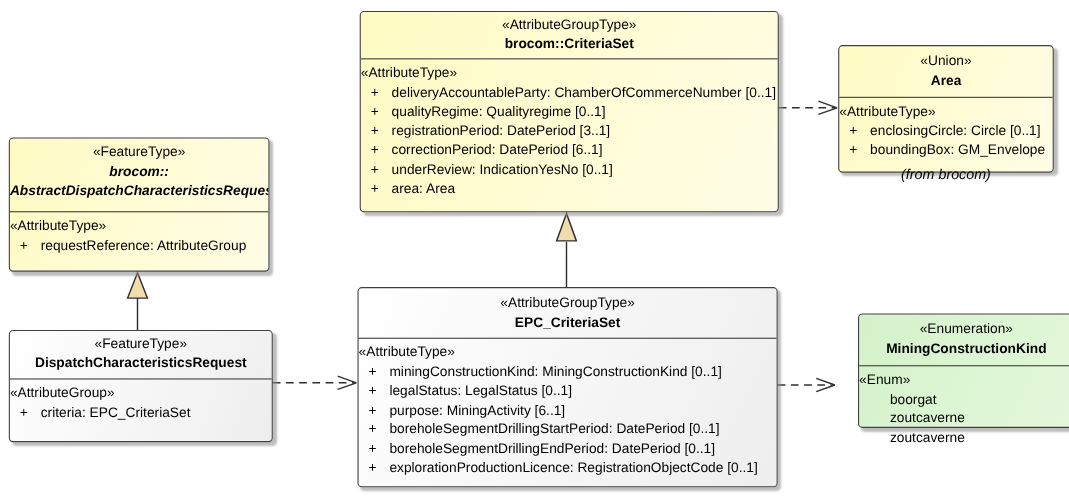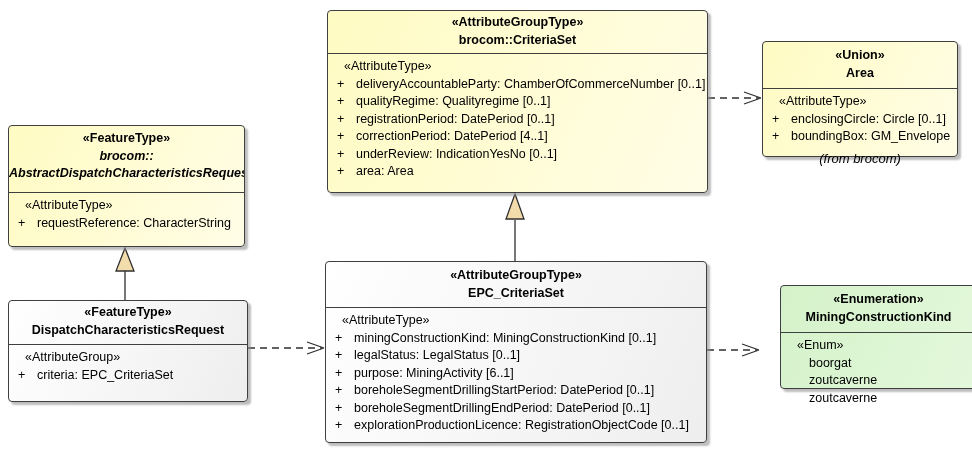--- a/index.html
+++ b/index.html
@@ -23,25 +23,25 @@
   .fill-yellow { background: linear-gradient(115deg, #fffbc3 0%, #fffde6 100%); }
   .fill-plain  { background: linear-gradient(115deg, #ffffff 0%, #eeeeee 100%); }
   .fill-green  { background: linear-gradient(115deg, #d4f2ca 0%, #e4f8db 100%); }
   .box-header {
     box-sizing: border-box;
     text-align: center;
     padding-top: 3px;
     border-bottom: 1.4px solid #3f3f3f;
     overflow: hidden;
   }
-  .stereotype { font-weight: bold; }
+  .stereotype { font-weight: normal; }
   .box-name { font-weight: bold; }
   .name-abstract { font-style: italic; }
   .box-body { padding-top: 4px; }
-  .section-label { padding-left: 16px; }
+  .section-label { }
   .attr-row { display: flex; }
   .attr-vis {
     flex: 0 0 28px;
     box-sizing: border-box;
     padding-left: 9px;
   }
   .attr-text { flex: 1 1 auto; white-space: nowrap; overflow: hidden; }
   .pkg-caption {
     position: absolute;
     font-size: 13px;
@@ -97,25 +97,25 @@
       <div class="attr-row">
         <span class="attr-vis">+</span>
         <span class="attr-text">deliveryAccountableParty: ChamberOfCommerceNumber [0..1]</span>
       </div>
       <div class="attr-row">
         <span class="attr-vis">+</span>
         <span class="attr-text">qualityRegime: Qualityregime [0..1]</span>
       </div>
       <div class="attr-row">
         <span class="attr-vis">+</span>
-        <span class="attr-text">registrationPeriod: DatePeriod [0..1]</span>
-      </div>
-      <div class="attr-row">
-        <span class="attr-vis">+</span>
-        <span class="attr-text">correctionPeriod: DatePeriod [4..1]</span>
+        <span class="attr-text">registrationPeriod: DatePeriod [3..1]</span>
+      </div>
+      <div class="attr-row">
+        <span class="attr-vis">+</span>
+        <span class="attr-text">correctionPeriod: DatePeriod [6..1]</span>
       </div>
       <div class="attr-row">
         <span class="attr-vis">+</span>
         <span class="attr-text">underReview: IndicationYesNo [0..1]</span>
       </div>
       <div class="attr-row">
         <span class="attr-vis">+</span>
         <span class="attr-text">area: Area</span>
       </div>
     </div>
@@ -143,21 +143,21 @@
   <div class="uml-box fill-yellow" style="left:8px; top:125px; width:237px; height:122px;">
     <div class="box-header" style="height:67px; padding-top:4px;">
       <div class="stereotype">«FeatureType»</div>
       <div class="box-name name-abstract">brocom::</div>
       <div class="box-name name-abstract">AbstractDispatchCharacteristicsRequest</div>
     </div>
     <div class="box-body">
       <div class="section-label">«AttributeType»</div>
       <div class="attr-row">
         <span class="attr-vis">+</span>
-        <span class="attr-text">requestReference: CharacterString</span>
+        <span class="attr-text">requestReference: AttributeGroup</span>
       </div>
     </div>
   </div>
 
   <div class="uml-box fill-plain" style="left:8px; top:300px; width:240px; height:102px;">
     <div class="box-header" style="height:44px;">
       <div class="stereotype">«FeatureType»</div>
       <div class="box-name">DispatchCharacteristicsRequest</div>
     </div>
     <div class="box-body">

